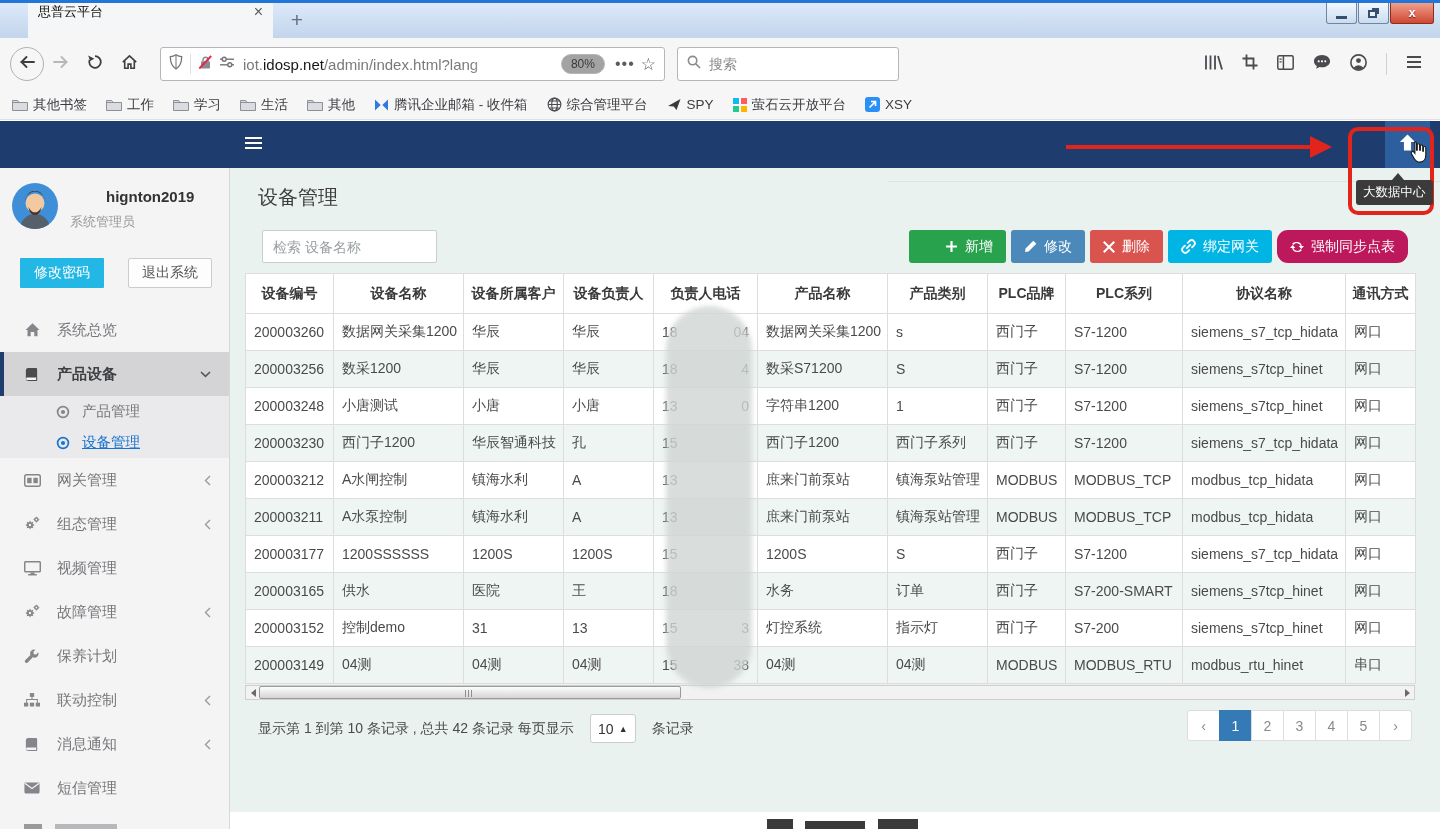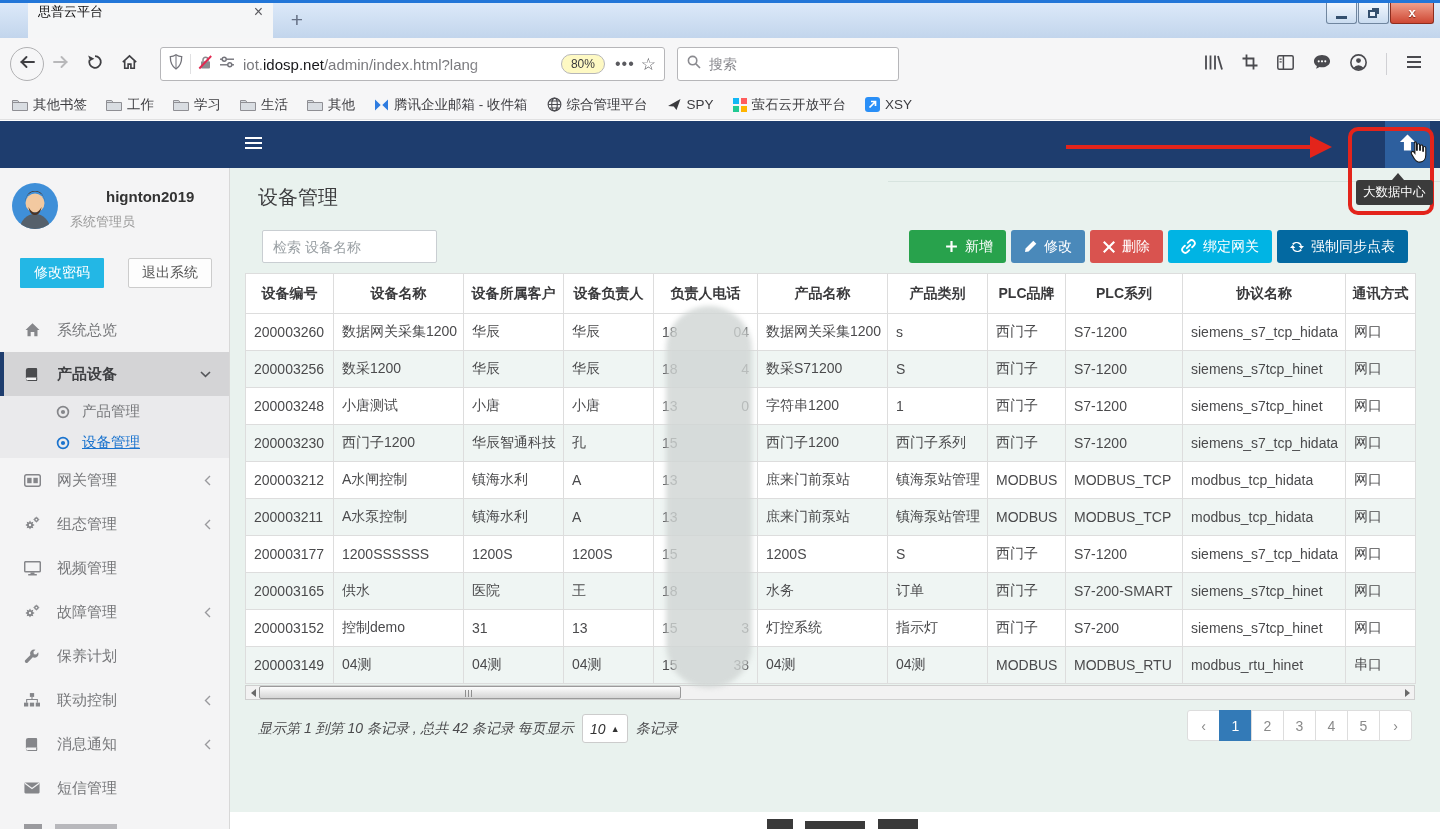--- a/index.html
+++ b/index.html
@@ -31,21 +31,21 @@
   .nav-btn { width:34px; height:34px; display:grid; place-items:center; }
   .back-circle { width:34px; height:34px; border:1.5px solid #b1b1b3; border-radius:50%;
                  display:grid; place-items:center; background:#f6f6f7; }
   .urlbar { display:flex; align-items:center; width:505px; height:34px; margin-left:14px;
             background:#fff; border:1px solid #b6b6b9; border-radius:3px; padding:0 8px; position:relative; }
   .urlbar .sep-sm { width:1px; height:20px; background:#e0e0e2; margin:0 7px; }
   .url-text { flex:1; font-size:15px; white-space:nowrap; overflow:hidden; position:relative; }
   .url-text .dim { color:#7a7a7e; } .url-text .dom { color:#17171a; }
   .url-fade { position:absolute; right:150px; top:2px; width:45px; height:28px;
               background:linear-gradient(to right, rgba(255,255,255,0), #fff); }
-  .zoom-pill { border:1px solid #b6b6b9; border-radius:10px; background:#fef9c3; font-size:12px;
+  .zoom-pill { border:1px solid #b6b6b9; border-radius:10px; background:#a3a3a3; font-size:12px;
                color:#3a3a3e; padding:2px 9px; margin-right:4px; }
   .dots3 { color:#5a5a5f; font-size:16px; letter-spacing:1px; margin:0 6px; }
   .star { color:#5a5a5f; font-size:17px; }
   .searchbar { display:flex; align-items:center; width:222px; height:34px; margin-left:12px;
                background:#fff; border:1px solid #b6b6b9; border-radius:3px; padding:0 9px; }
   .searchbar input { border:none; outline:none; width:160px; font-size:14px; margin-left:8px;
                      background:transparent; color:#0f766e; }
   .searchbar input::placeholder { color:#8a8a8f; }
   .nav-icons { margin-left:auto; display:flex; align-items:center; gap:19px; padding-right:8px; }
   .vsep { width:1px; height:22px; background:#d0d0d4; }
@@ -114,21 +114,21 @@
              border:1px solid #cfcfcf; }
   .hs-arrow { position:absolute; top:0; width:14px; height:13px; display:grid; place-items:center; }
   .hs-arrow.left { left:0; } .hs-arrow.right { right:0; }
   .tri-l { width:0; height:0; border-top:4px solid transparent; border-bottom:4px solid transparent; border-right:5px solid #6a6a6a; }
   .tri-r { width:0; height:0; border-top:4px solid transparent; border-bottom:4px solid transparent; border-left:5px solid #6a6a6a; }
   .hs-thumb { position:absolute; left:13px; top:0; width:422px; height:13px;
               background:linear-gradient(#fdfdfd,#d5d5d5); border:1px solid #9a9a9a; border-radius:2px; }
   .hs-grip { position:absolute; left:50%; top:3px; width:9px; height:7px; margin-left:-5px;
              background:repeating-linear-gradient(to right,#8f8f8f 0 1px,transparent 1px 3px); }
 
-  .pg-info { position:absolute; left:28px; top:546px; font-size:14px; color:#4a4a4c; display:flex; align-items:center; gap:8px;font-style:italic; }
+  .pg-info { position:absolute; left:28px; top:546px; font-size:14px; color:#4a4a4c; display:flex; align-items:center; gap:16px; }
   .size-select { width:46px; height:29px; border:1px solid #ccc; border-radius:3px; background:#fff;
                  display:flex; align-items:center; justify-content:center; gap:5px; font-size:14px; color:#333; }
   .size-select .caret { font-size:9px; color:#333; }
   .pager { position:absolute; right:28px; top:542px; display:flex; }
   .pager .pg { min-width:33px; height:31px; border:1px solid #ddd; background:#fff; color:#8a8a8a;
                display:grid; place-items:center; font-size:14px; margin-left:-1px; }
   .pager .pg:first-child { border-radius:3px 0 0 3px; margin-left:0; }
   .pager .pg:last-child { border-radius:0 3px 3px 0; }
   .pager .pg.active { background:#337ab7; border-color:#337ab7; color:#fff; }
 
@@ -588,21 +588,21 @@
         <button class="tb-btn" style="background: rgb(0, 180, 228);">
           <span style="display: flex;">
             <svg width="15" height="15" viewBox="0 0 14 14" fill="none" stroke="#fff" stroke-width="1.7" stroke-linecap="round">
               <path d="M5.4 8.6 8.6 5.4"></path>
               <path d="M6.3 3.6 7.9 2a2.55 2.55 0 0 1 4.1 4.1L10.4 7.7"></path>
               <path d="M7.7 10.4 6.1 12A2.55 2.55 0 0 1 2 7.9l1.6-1.6"></path>
             </svg>
           </span>
           <span>绑定网关</span>
         </button>
-        <button class="tb-btn" style="background: #0369a1;">
+        <button class="tb-btn" style="background: #be185d; border-radius: 11px;">
           <span style="display: flex;">
             <svg width="14" height="14" viewBox="0 0 14 14" fill="#fff">
               <path d="M7 2.1a4.9 4.9 0 0 1 4.8 3.9H14l-2.7 3.1L8.7 6h1.9A3.9 3.9 0 0 0 3.5 5L2.1 3.7A4.9 4.9 0 0 1 7 2.1z"></path>
               <path d="M7 11.9a4.9 4.9 0 0 1-4.8-3.9H0l2.7-3.1L5.3 8H3.4a3.9 3.9 0 0 0 7.1 1l1.4 1.3A4.9 4.9 0 0 1 7 11.9z"></path>
             </svg>
           </span>
           <span>强制同步点表</span>
         </button>
       </div>
 

